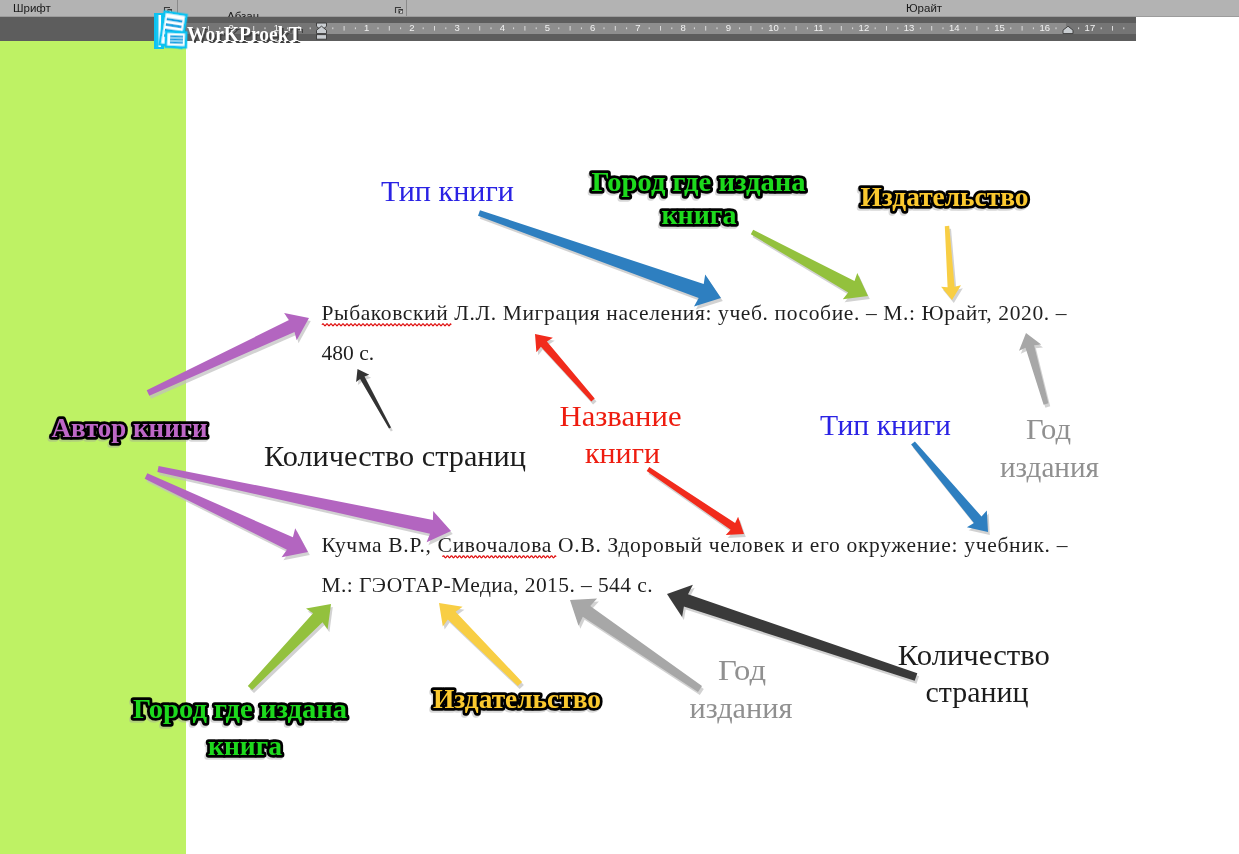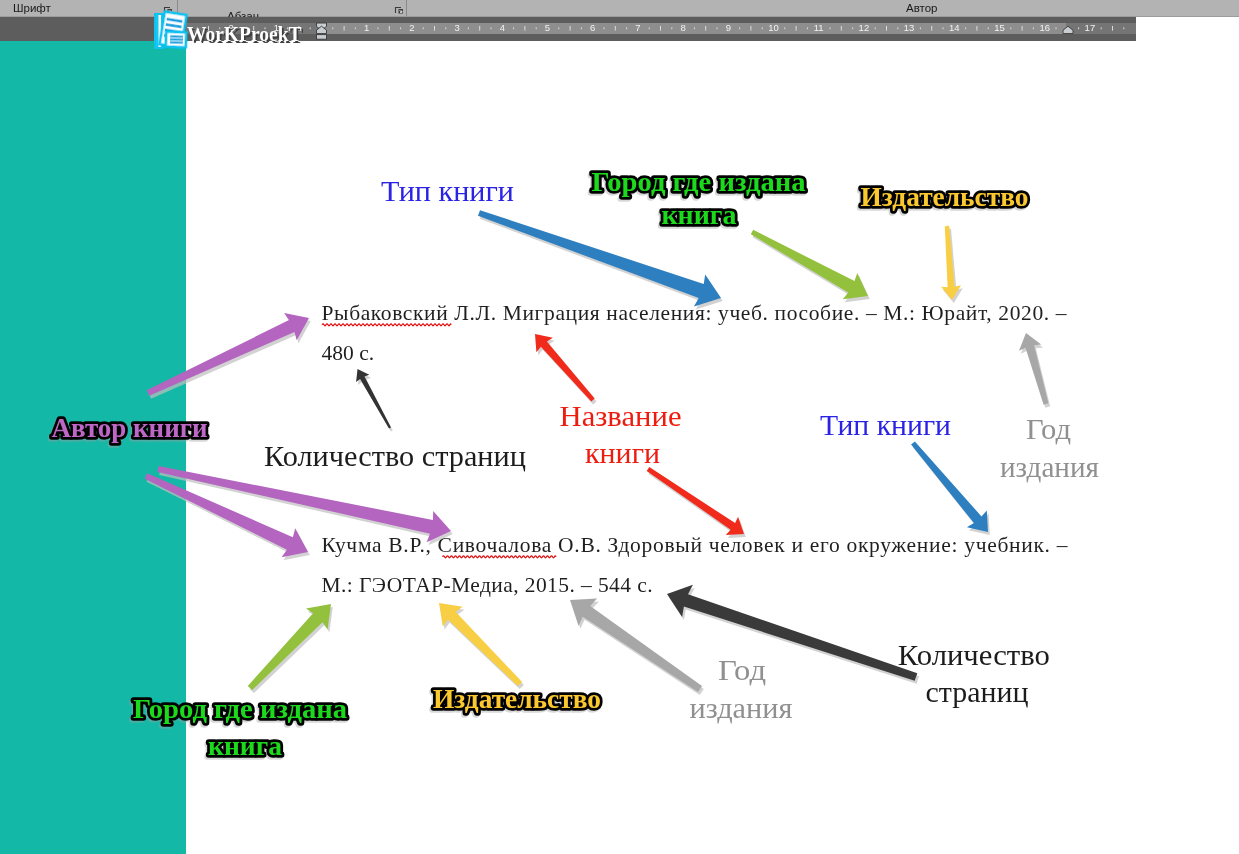--- a/index.html
+++ b/index.html
@@ -1,34 +1,34 @@
 <!DOCTYPE html>
 <html><head>
 <meta charset="utf-8">
 <style>
   html,body { margin:0; padding:0; width:1239px; height:854px; overflow:hidden;
                font-family:"Liberation Sans", sans-serif; }
-  .stage { position:relative; width:1049px; height:854px; background:#14b8a6; }
+  .stage { position:relative; width:1049px; height:854px; background:#bef264; }
   .topbar { position:absolute; left:0; top:0; width:1239px; height:17px;
              background:#b3b3b3; border-bottom:1px solid #9c9c9c; box-sizing:border-box; }
   .grouplabel { position:absolute; top:1.5px; font-size:11.5px; color:#1a1a1a; }
   .gsep { position:absolute; top:0px; width:1px; height:16px; background:#8a8a8a; }
   .rulerback { position:absolute; left:0; top:17px; width:1136px; height:24px; background:#5d5d5d; }
   .page { position:absolute; left:186px; top:41px; width:950px; height:813px; background:#ffffff; }
   .rmargin { position:absolute; top:22.5px; height:11.5px; background:#757575; }
   .rmain { position:absolute; top:22.5px; height:11.5px; background:#8e8e8e; }
   svg.overlay { position:absolute; left:0; top:0; }
 </style>
 </head>
 <body>
 <div class="stage">
   <div class="topbar">
     <div class="grouplabel" style="left:13px;">Шрифт</div>
     <div class="grouplabel" style="left:227px;margin-top:8px;">Абзац</div>
-    <div class="grouplabel" style="left:906px;">Автор</div>
+    <div class="grouplabel" style="left:906px;">Юрайт</div>
     <div class="gsep" style="left:177px;"></div>
     <div class="gsep" style="left:406px;"></div>
   </div>
   <div class="rulerback"></div>
   <div class="page"></div>
   <div class="rmargin" style="left:186px; width:135.5px;"></div>
   <div class="rmain" style="left:321.5px; width:744.5px;"></div>
   <div class="rmargin" style="left:1066px; width:70px;"></div>
 
   <svg class="overlay" width="1239" height="854" viewBox="0 0 1239 854">

